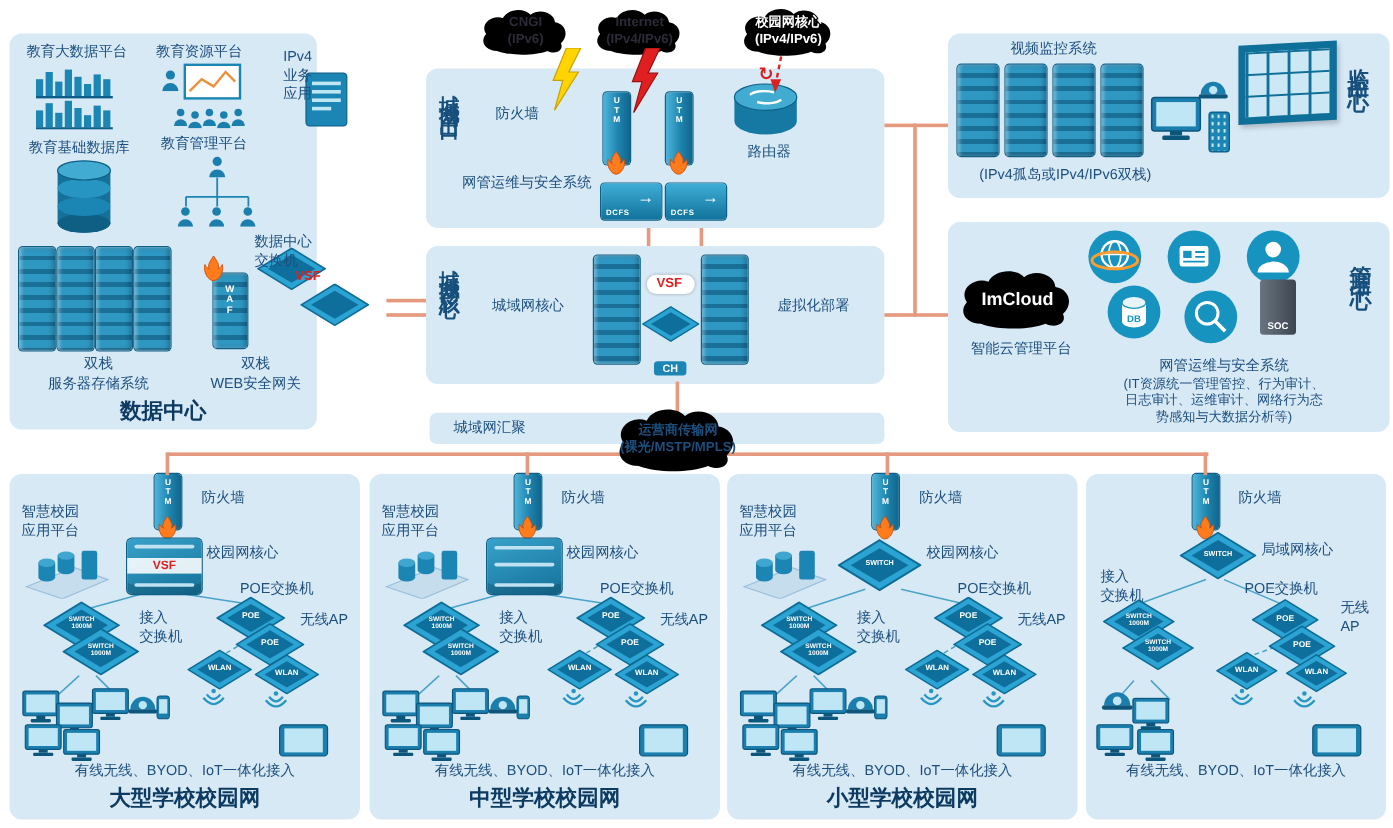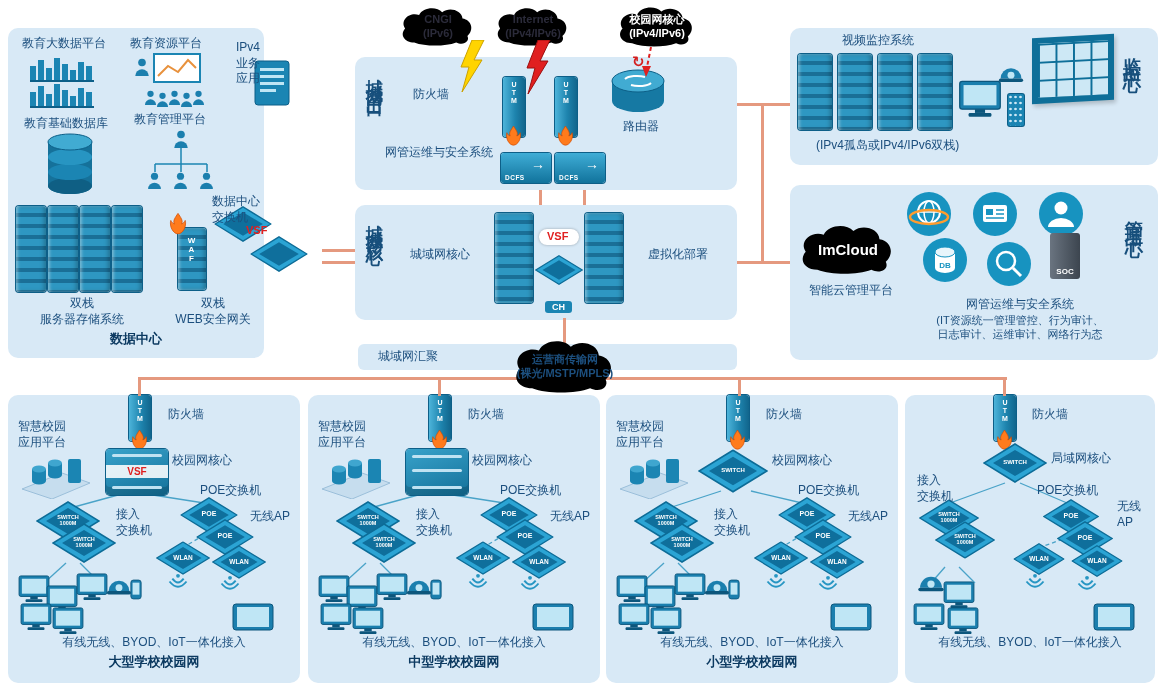--- a/index.html
+++ b/index.html
@@ -4,21 +4,21 @@
 <style>
 *{box-sizing:border-box;margin:0;padding:0}
 body{font-family:"Liberation Sans","DejaVu Sans",sans-serif;background:#fff}
 #canvas{position:relative;width:1161px;height:690px;background:#fff;overflow:hidden}
 .panel{position:absolute;background:#d8e9f6;border-radius:10px;z-index:1}
 .ln{position:absolute;background:#e5997f;z-index:2}
 .lbl{position:absolute;color:#1c4f7e;font-size:12px;line-height:1.3;white-space:pre-line;z-index:4}
 .lbl.c{text-align:center}
 .lbl.s{font-size:11px}
 .vtitle{position:absolute;writing-mode:vertical-rl;text-orientation:upright;color:#174f7c;font-weight:700;font-size:17px;letter-spacing:6px;z-index:4}
-.btitle{position:absolute;left:0;width:100%;color:#0c3a61;font-weight:700;font-size:13px;text-align:center;z-index:4}
+.btitle{position:absolute;left:0;width:100%;color:#0c3a61;font-weight:700;font-size:18px;text-align:center;z-index:4}
 .cloud{position:absolute;z-index:3}
 .cloud svg{position:absolute;inset:0;width:100%;height:100%}
 .cloud .ctxt{position:absolute;inset:0;display:flex;flex-direction:column;align-items:center;justify-content:center;font-weight:700;font-size:11px;line-height:1.25;z-index:1}
 .cloud.white .ctxt{color:#2b2b3a}
 .cloud.teal .ctxt{color:#fff}
 .cloud.gray .ctxt{color:#1c4f7e}
 .tower{position:absolute;border-radius:3px;background:repeating-linear-gradient(180deg,#2e97c2 0 7px,#1a6f97 7px 11px);box-shadow:inset 2px 0 3px rgba(255,255,255,.35),inset -2px 0 4px rgba(0,0,0,.25),0 0 0 1px #0d5f88;z-index:3}
 .sw{position:absolute;z-index:3}
 .sw svg{display:block;width:100%;height:100%}
 .sw .t{position:absolute;left:0;right:0;top:50%;transform:translateY(-58%);text-align:center;color:#fff;font-weight:700;line-height:1.15}
@@ -362,20 +362,21 @@
           <circle cx="20" cy="20" r="9" fill="none" stroke="#fff" stroke-width="2.5"></circle>
           <line x1="27" y1="27" x2="35" y2="35" stroke="#fff" stroke-width="3"></line>
         </svg>
     </div>
     <div class="socsrv" style="left:260px;top:48px">
         <span>SOC</span>
       </div>
     <div class="lbl c" style="left:110px;top:112px;width:240px">网管运维与安全系统</div>
     <div class="lbl c s" style="left:95px;top:128px;width:270px">(IT资源统一管理管控、行为审计、</div>
     <div class="lbl c s" style="left:95px;top:142px;width:270px">日志审计、运维审计、网络行为态</div>
+    <div class="lbl c s" style="left:95px;top:156px;width:270px">势感知与大数据分析等)</div>
     <div class="vtitle" style="left:332px;top:22px;font-size:18px">管理中心</div>
   </div>
 
   <div class="panel" style="left:358px;top:344px;width:379px;height:26px;border-radius:6px"></div>
   <div class="lbl" style="left:378px;top:349px">城域网汇聚</div>
   <div class="cloud gray" style="left:487px;top:338px;width:156px;height:58px">
     <svg viewBox="0 0 120 60">
         <use href="#sym-cloud"></use>
       </svg>
     <div class="ctxt">

